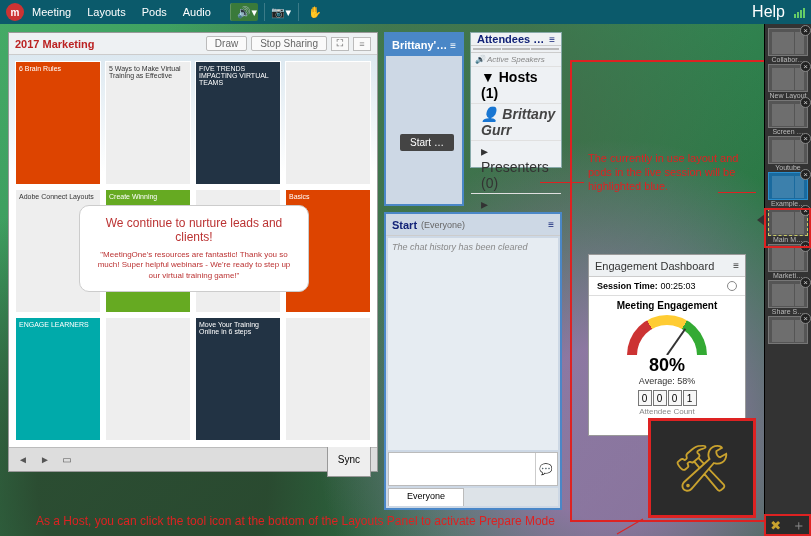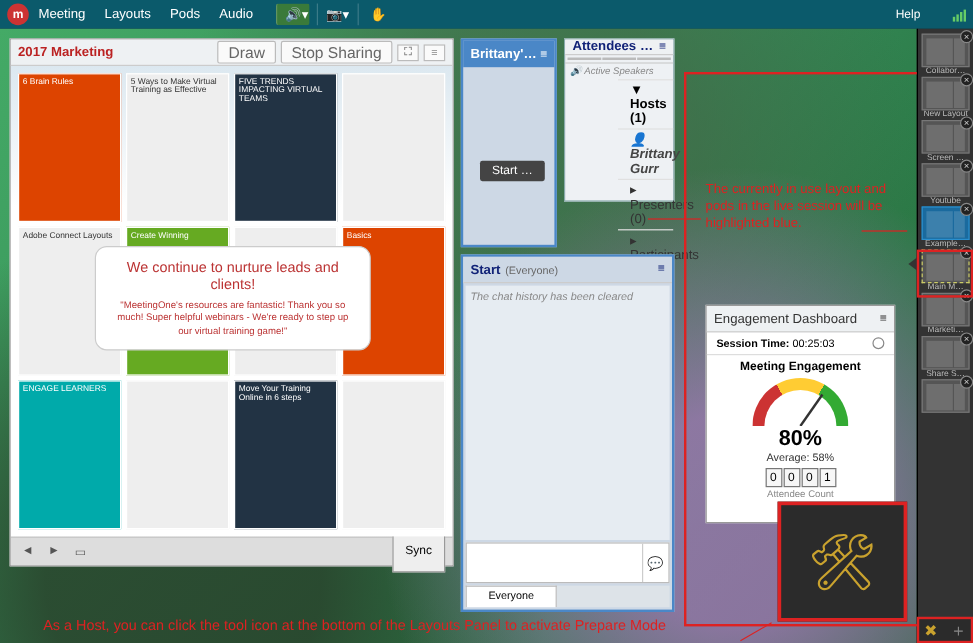--- a/index.html
+++ b/index.html
@@ -4,37 +4,37 @@
 <style>
   * { box-sizing: border-box; margin: 0; padding: 0; }
   body { font-family: Arial, sans-serif; background: #222; width: 811px; height: 536px; overflow: hidden; position: relative; }
 
   
   .menubar { height: 24px; background: #0b5a6b; display: flex; align-items: center; padding: 0 6px; color: #fff; font-size: 11px; }
   .app-badge { width: 18px; height: 18px; background: #c33; border-radius: 50%; margin-right: 8px; display:flex;align-items:center;justify-content:center;color:#fff;font-weight:bold;font-size:10px;}
   .menuitem { margin-right: 16px; cursor: pointer; }
   .menubar .spacer { flex: 1; }
   .ico-btn { width: 28px; height: 18px; margin: 0 3px; display:flex;align-items:center;justify-content:center; border-left:1px solid rgba(255,255,255,.2); padding-left:6px;}
-  .help { color:#fff; font-size:10px; margin-right:23px;}
+  .help { color:#fff; font-size:16px; margin-right:5px;}
   .signal { display:flex; gap:1px; align-items:flex-end; height:12px; margin-left:4px;}
   .signal i{ width:2px; background:#6c6; display:block;}
   .signal i:nth-child(1){height:4px}.signal i:nth-child(2){height:6px}.signal i:nth-child(3){height:8px}.signal i:nth-child(4){height:10px}
 
   
   .stage { position:absolute; top:24px; left:0; right:47px; bottom:0; background: linear-gradient(135deg,#4a6,#385,#263); overflow:hidden;}
   .stage::before{content:"";position:absolute;inset:0;background:
      radial-gradient(circle at 80% 80%, rgba(180,120,200,.7) 0 12%, transparent 40%),
      radial-gradient(circle at 20% 90%, rgba(40,60,40,.8) 0 15%, transparent 40%),
      radial-gradient(circle at 60% 20%, rgba(70,100,70,.6) 0 20%, transparent 50%);}
 
   
   .share-pod { position:absolute; left:8px; top:8px; width:370px; height:440px; background:#fff; border:1px solid #999; display:flex; flex-direction:column;}
   .pod-header{ height:22px; background:#eef1f3; border-bottom:1px solid #ccc; display:flex; align-items:center; padding:0 6px; font-size:11px; color:#b22; font-weight:bold;}
   .pod-header .phspacer{flex:1}
-  .hdrbtn{ font-size:13px; color:#666; border:1px solid #bbb; background:#fafafa; padding:1px 8px; margin-left:4px; border-radius:2px; font-weight:normal;}
+  .hdrbtn{ font-size:10px; color:#666; border:1px solid #bbb; background:#fafafa; padding:1px 8px; margin-left:4px; border-radius:2px; font-weight:normal;}
   .hdrico{ width:18px;height:14px;border:1px solid #bbb;background:#fafafa;margin-left:4px;display:flex;align-items:center;justify-content:center;font-size:9px;color:#888;}
   .share-body{ flex:1; position:relative; background:linear-gradient(#dce8f0,#fff 30%); overflow:hidden;}
   .collage{position:absolute;inset:6px;display:grid;grid-template-columns:repeat(4,1fr);grid-template-rows:repeat(3,1fr);gap:4px;}
   .tile{background:#2a4a8a;border:1px solid #fff;font-size:7px;color:#fff;padding:3px;overflow:hidden;}
   .tile.a{background:#6a2;}
   .tile.b{background:#d40;}
   .tile.c{background:#234;}
   .tile.d{background:#eee;color:#333;}
   .tile.e{background:#0aa;}
   .bubble{position:absolute;left:70px;top:150px;width:230px;background:#fff;border:1px solid #ccc;border-radius:10px;padding:10px 12px;}
@@ -48,21 +48,21 @@
   .poll-pod{position:absolute;left:384px;top:8px;width:80px;height:174px;background:#cdd8e5;border:2px solid #4a87c7;}
   .poll-pod .pod-header{background:#4a87c7;color:#fff;border:none;}
   .startbtn{position:absolute;left:14px;top:100px;background:#444;color:#fff;font-size:10px;padding:3px 10px;border-radius:2px;}
 
   
   .att-pod{position:absolute;left:470px;top:8px;width:92px;height:136px;background:#eef1f4;border:1px solid #8aa;display:flex;flex-direction:column;}
   .att-pod .pod-header{color:#127;}
   .att-tools{height:18px;border-bottom:1px solid #ccc;display:flex;gap:1px;padding:2px;}
   .att-tools .tb{flex:1;background:#dde3e8;border:1px solid #bbb;}
   .att-section{font-size:8px;color:#888;padding:2px 4px;font-style:italic;}
-  .att-row{font-size:11px;color:#333;padding:2px 4px 2px 10px;border-top:1px solid #e0e0e0;margin-left:44px;}
+  .att-row{font-size:14px;color:#333;padding:2px 4px 2px 10px;border-top:1px solid #e0e0e0;}
   .att-row.b{font-weight:bold;font-style:italic;color:#444;}
   .att-row.h{font-weight:bold;color:#000;}
 
   
   .chat-pod{position:absolute;left:384px;top:188px;width:178px;height:298px;background:#cdd8e5;border:2px solid #4a87c7;display:flex;flex-direction:column;}
   .chat-pod .pod-header{background:#cdd8e5;color:#127;}
   .chat-pod .pod-header .sub{font-weight:normal;color:#666;font-size:9px;margin-left:4px;}
   .chat-body{flex:1;background:#e6ecf2;margin:2px;font-size:9px;font-style:italic;color:#888;padding:4px;}
   .chat-input{height:34px;background:#fff;margin:0 2px;border:1px solid #bbb;display:flex;}
   .chat-input .txt{flex:1;}

